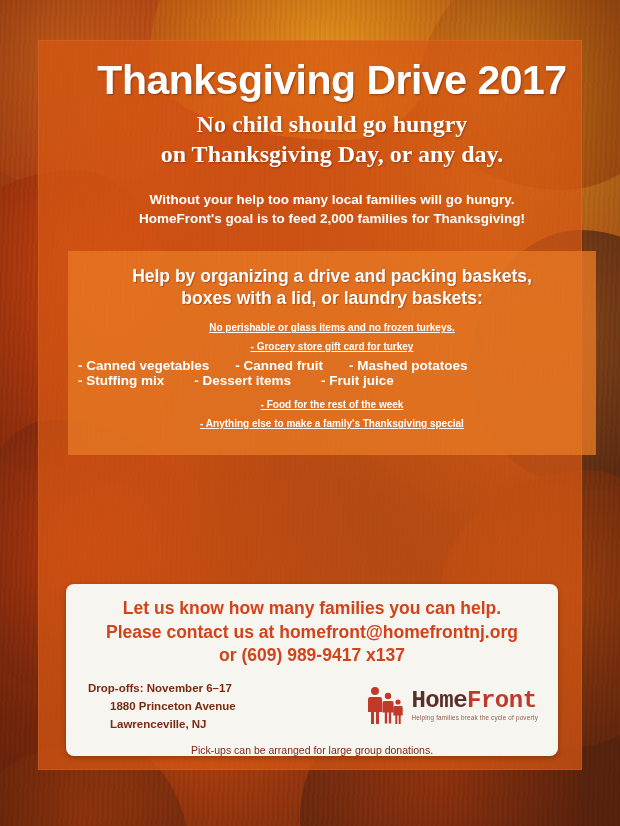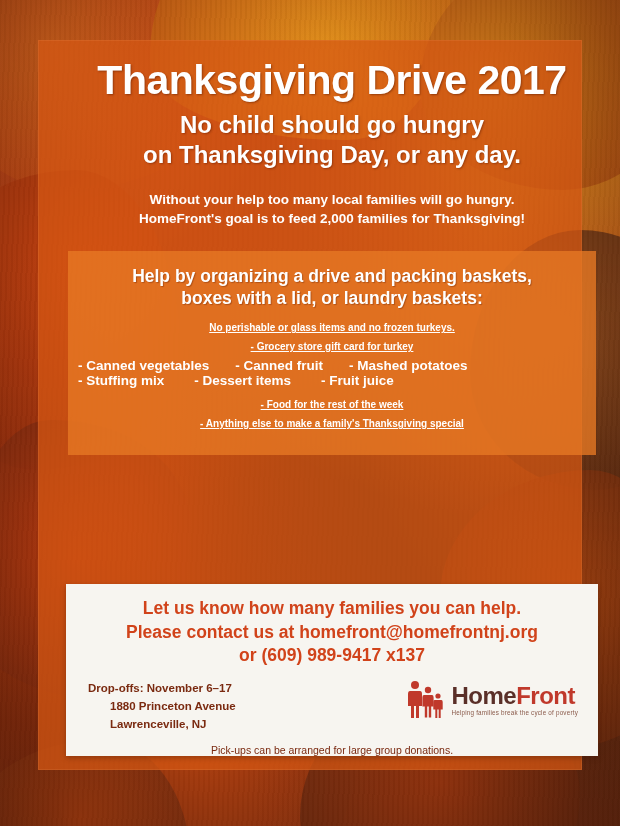--- a/index.html
+++ b/index.html
@@ -80,20 +80,21 @@
     margin: 19px 0 8px;
     text-shadow: 1px 1px 2px rgba(90,25,0,0.5);
     line-height: 1.05;
   }
   .subtitle {
     font-size: 24px;
     font-weight: bold;
     line-height: 1.24;
     margin: 6px 0 0;
     text-shadow: 1px 1px 2px rgba(90,25,0,0.45);
+    font-family: Liberation Serif, serif;
   }
   .sub2 {
     font-size: 18px;
     font-weight: bold;
     line-height: 1.32;
     margin: 22px 0 0;
     text-shadow: 1px 1px 2px rgba(90,25,0,0.4);
   }
   .sub3 {
     font-size: 13.5px;
@@ -129,38 +130,39 @@
     font-weight: 600;
     margin-top: 0;
   }
   .item-row.spaced { gap: 30px; }
 
   
   .card {
     position: absolute;
     left: 66px;
     top: 584px;
-    width: 532px;
+    width: 492px;
     height: 172px;
     background: #f7f5f0;
     z-index: 6;
     box-shadow: 0 2px 5px rgba(60,20,5,0.35);
+    border-radius: 8px;
   }
   .card-head {
     color: #d1431a;
     text-align: center;
     font-weight: bold;
     font-size: 17.5px;
     line-height: 1.35;
     padding: 13px 14px 0;
   }
   .card-head .em { display: block; }
   .card-body {
     display: flex;
-    align-items: flex-start;
+    align-items: center;
     justify-content: space-between;
     padding: 10px 18px 0 14px;
   }
   .dropoff {
     color: #7a2a10;
     font-size: 11.5px;
     font-weight: bold;
     line-height: 1.55;
     text-align: left;
     padding-left: 8px;
@@ -179,21 +181,21 @@
     position: relative;
   }
   .logo-text {
     line-height: 1;
   }
   .logo-word {
     font-size: 24px;
     font-weight: bold;
     color: #5a2f28;
     letter-spacing: -0.5px;
-    font-family: Liberation Sans, sans-serif;
+    font-family: Liberation Mono, monospace;
   }
   .logo-word .front { color: #c0392b; }
   .logo-tag {
     font-size: 6.3px;
     color: #8a5a4a;
     letter-spacing: 0.2px;
     margin-top: 2px;
   }
   .pickups {
     text-align: center;

